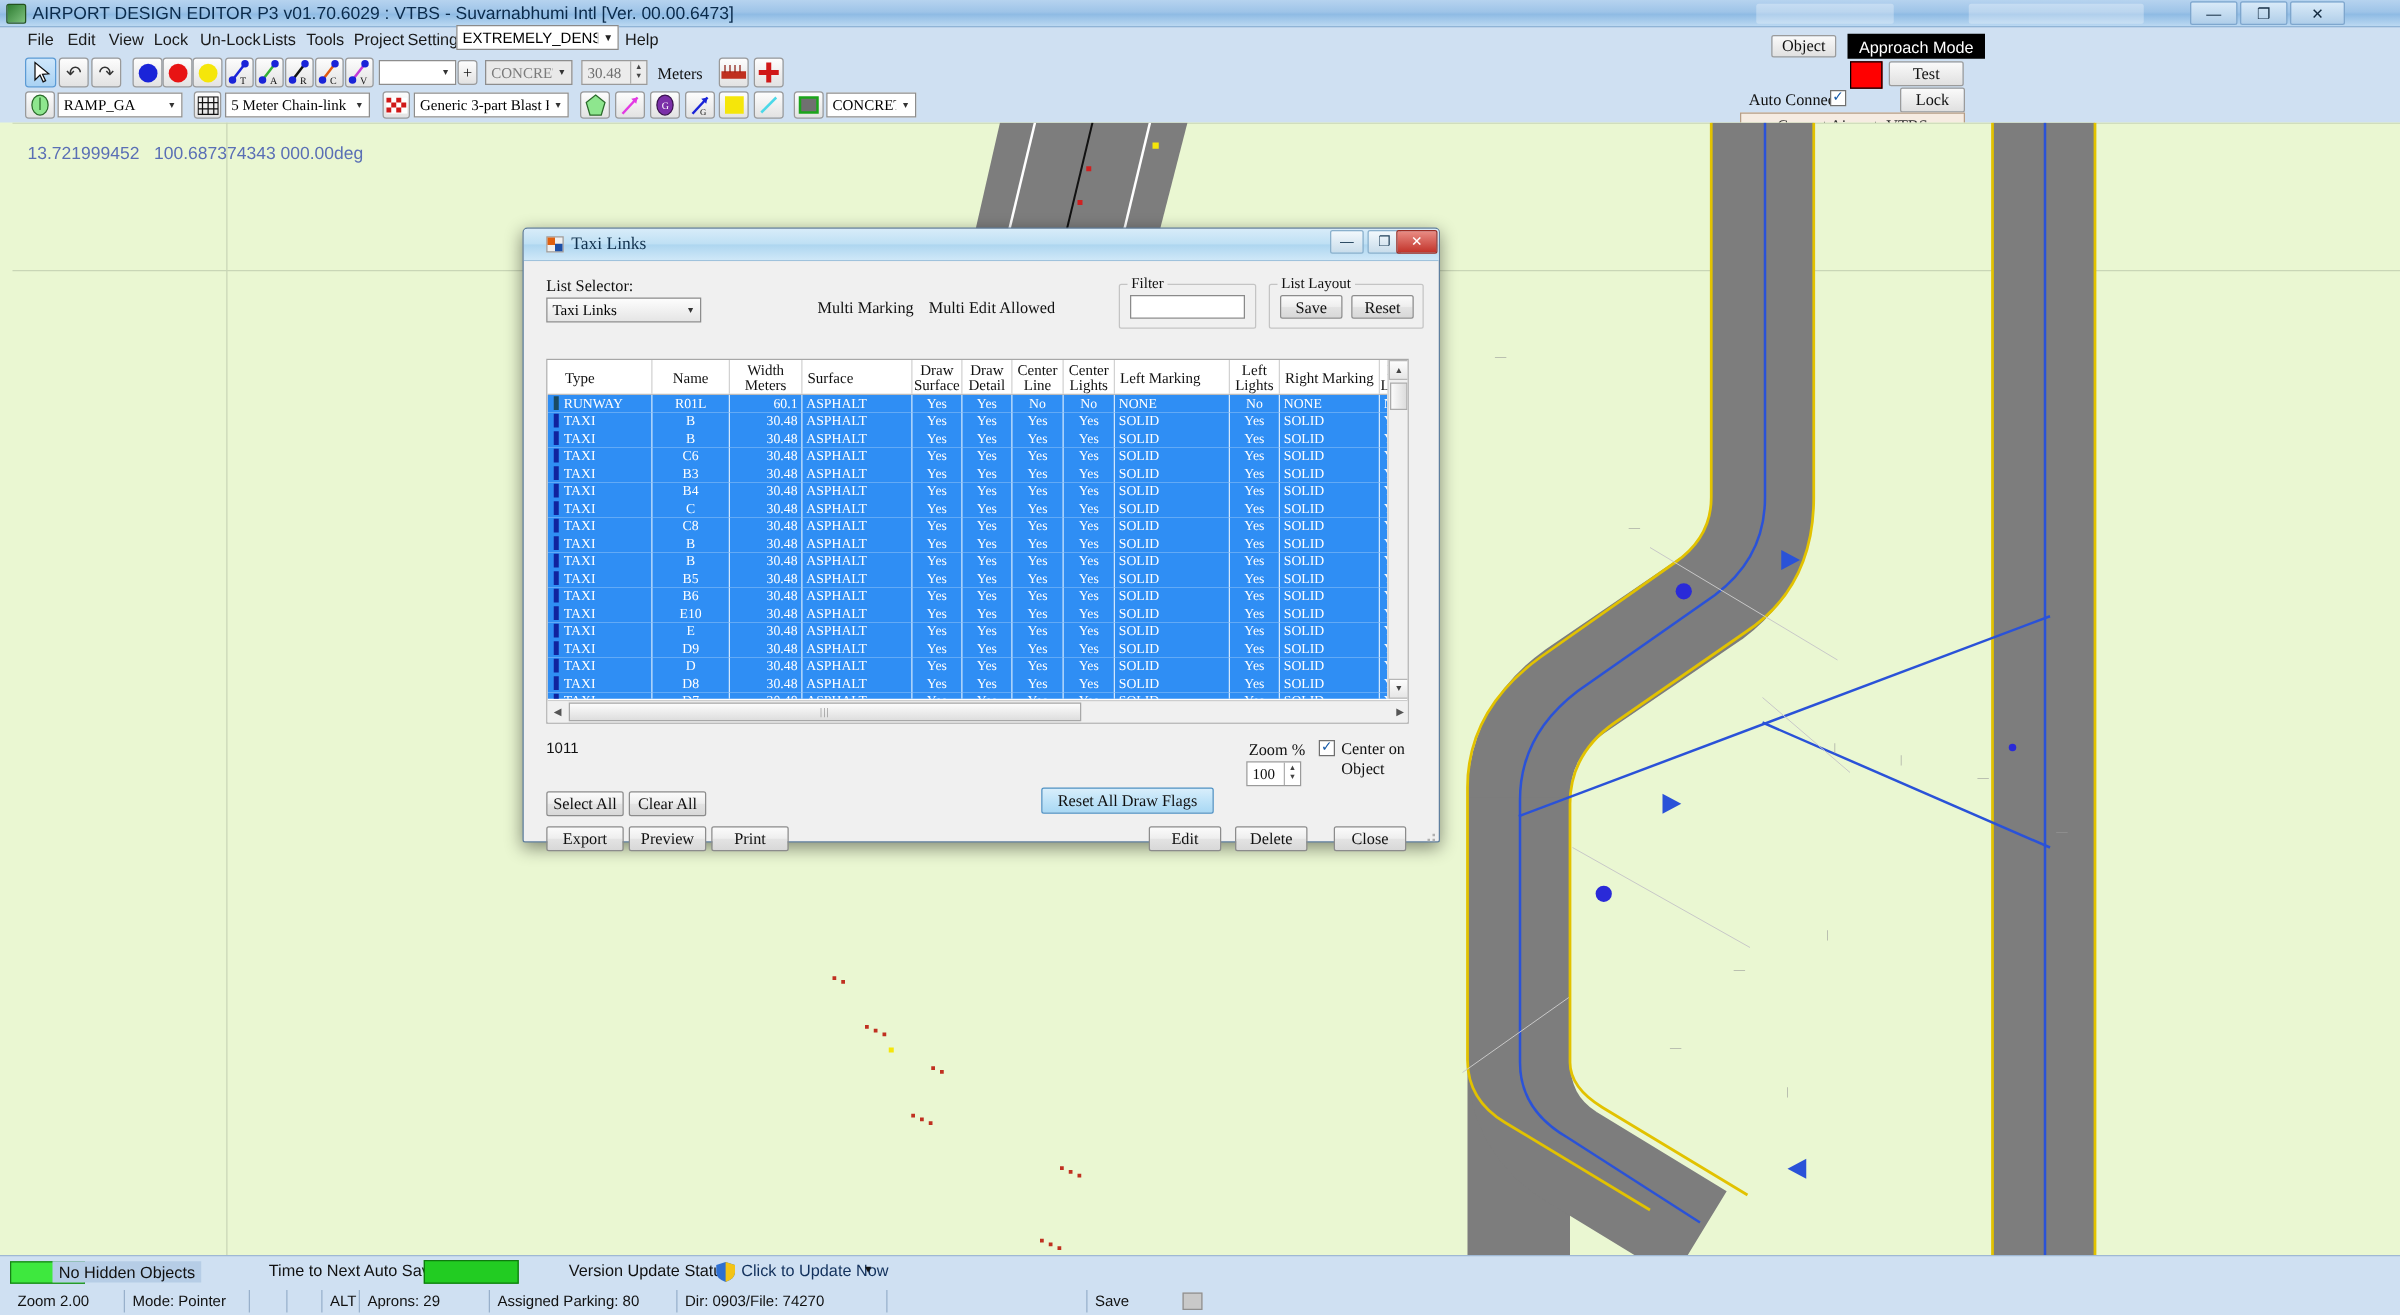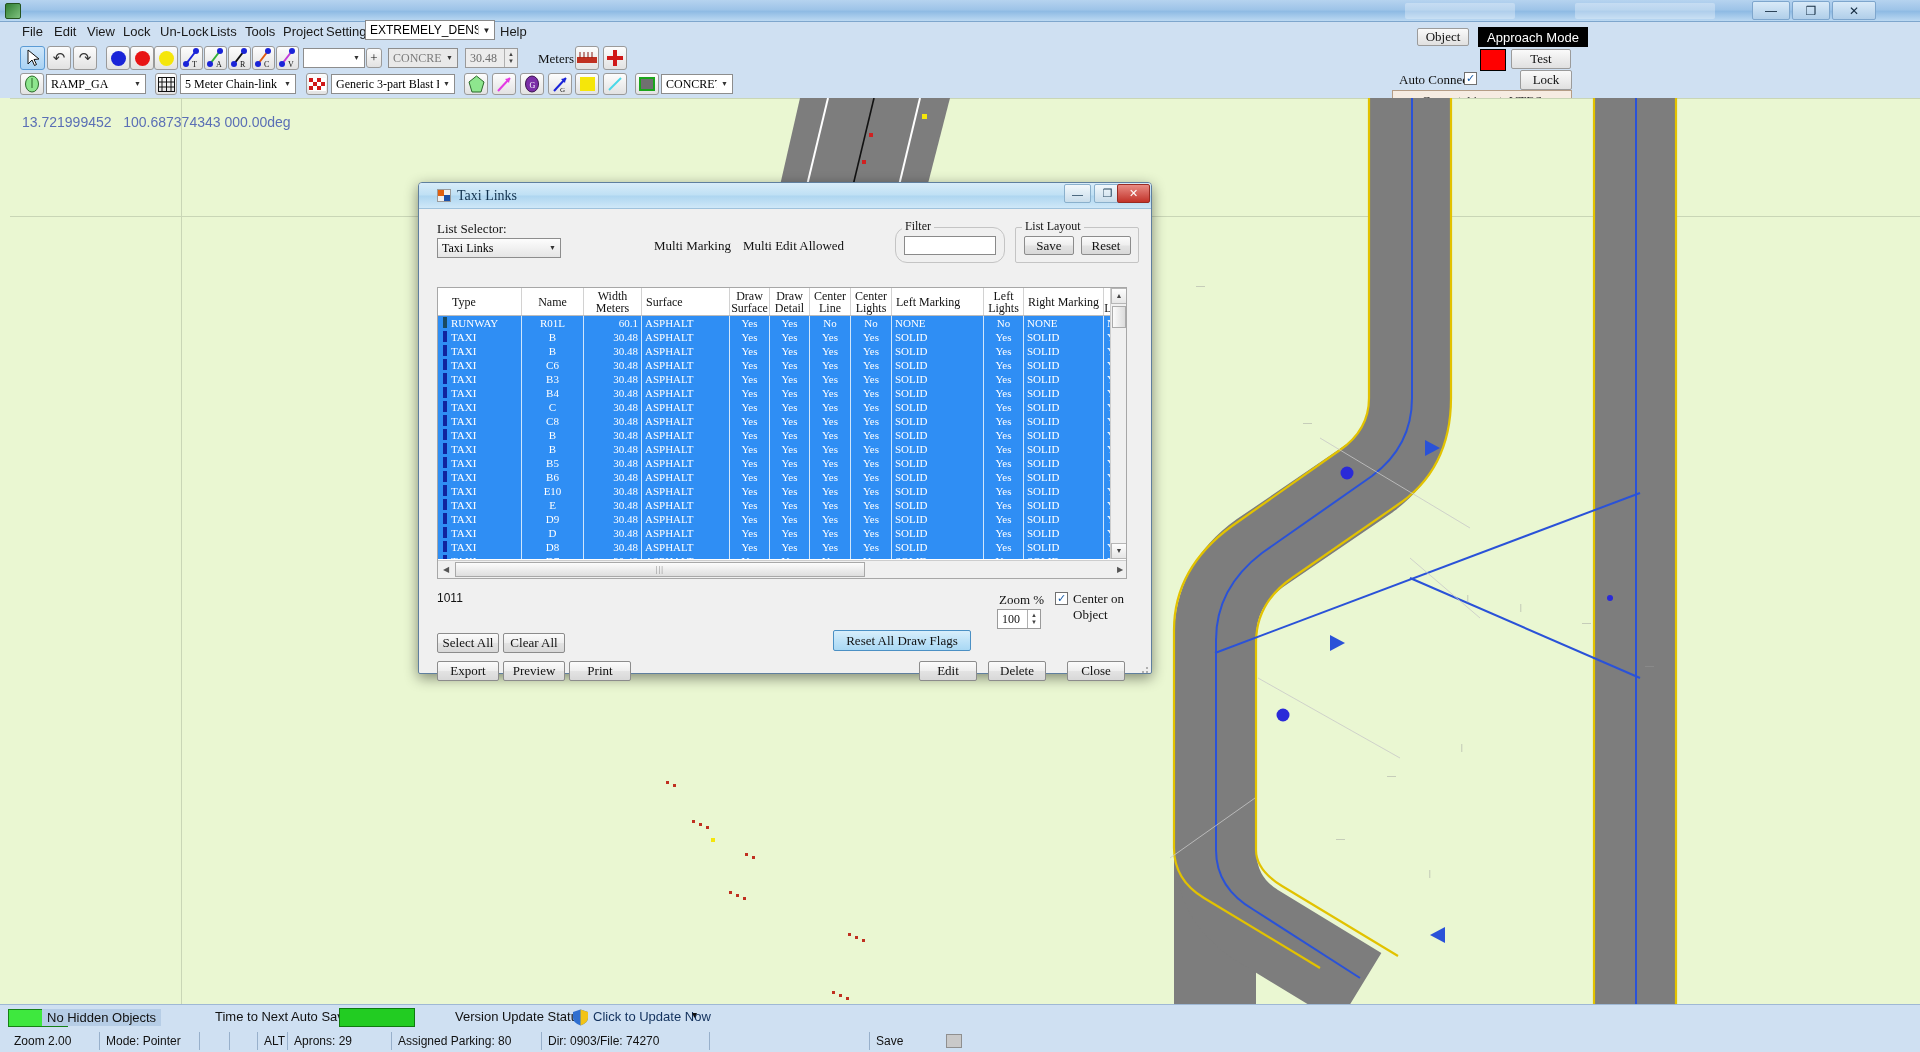--- a/index.html
+++ b/index.html
@@ -277,20 +277,21 @@
   }
   #grip{
     position:absolute; right:2px; bottom:1px; width:12px; height:12px;
   }
 </style>
 </head>
 <body>
 
 <div id="os-titlebar">
   <div id="os-app-icon"></div>
+  <div id="os-title-text">AIRPORT DESIGN EDITOR P3  v01.70.6029 : VTBS - Suvarnabhumi Intl [Ver. 00.00.6473]</div>
   <div class="os-ghost" style="left:1405px;width:110px;"></div>
   <div class="os-ghost" style="left:1575px;width:140px;"></div>
   <div class="win-btn" style="left:1752px;">—</div>
   <div class="win-btn" style="left:1792px;">❐</div>
   <div class="win-btn" style="left:1832px;width:44px;">✕</div>
 </div>
 
 <div id="menubar">
   <div class="menu-item" style="left:20px;">File</div>
   <div class="menu-item" style="left:52px;">Edit</div>
@@ -380,21 +381,21 @@
     <span class="arr">▼</span>
   </div>
 
   <div class="spin" style="left:465px;top:6px;width:53px;height:20px;">
     <span class="v">30.48</span>
     <span class="s">
         <span>▲</span>
         <span>▼</span>
       </span>
   </div>
-  <div class="lbl" style="left:526px;top:9px;margin-left:12px;">Meters</div>
+  <div class="lbl" style="left:526px;top:9px;">Meters</div>
 
   <div class="tb" style="left:575px;top:4px;width:24px;height:24px;display:flex;align-items:center;justify-content:center;">
     <svg width="20" height="12" viewBox="0 0 20 12">
       <rect x="0" y="5" width="20" height="6" fill="#c03020"></rect>
       <g stroke="#8a1c12">
           <line x1="3" y1="0" x2="3" y2="6"></line>
           <line x1="7" y1="0" x2="7" y2="6"></line>
           <line x1="11" y1="0" x2="11" y2="6"></line>
           <line x1="15" y1="0" x2="15" y2="6"></line>
         </g>
@@ -652,21 +653,21 @@
 
     <div class="dl" style="left:18px;top:12px;">List Selector:</div>
     <div class="combo" style="left:18px;top:29px;width:124px;height:20px;background:linear-gradient(to bottom,#fdfdfd,#e5e5e5);">
       <span class="txt">Taxi Links</span>
       <span class="arr">▼</span>
     </div>
 
     <div class="dl" style="left:235px;top:29px;">Multi Marking</div>
     <div class="dl" style="left:324px;top:29px;">Multi Edit Allowed</div>
 
-    <div class="group" style="left:476px;top:18px;width:110px;height:36px;border-radius:12px;">
+    <div class="group" style="left:476px;top:18px;width:110px;height:36px;">
       <span class="gtitle">Filter</span>
       <input class="tbox" style="left: 8px; top: 8px; width: 92px; height: 19px; font-family: &quot;Liberation Serif&quot;, serif; font-size: 12px; padding-left: 3px;" value="">
     </div>
 
     <div class="group" style="left:596px;top:18px;width:124px;height:36px;">
       <span class="gtitle">List Layout</span>
       <div class="btn" style="left:8px;top:8px;width:50px;height:19px;">Save</div>
       <div class="btn" style="left:65px;top:8px;width:50px;height:19px;">Reset</div>
     </div>
 

